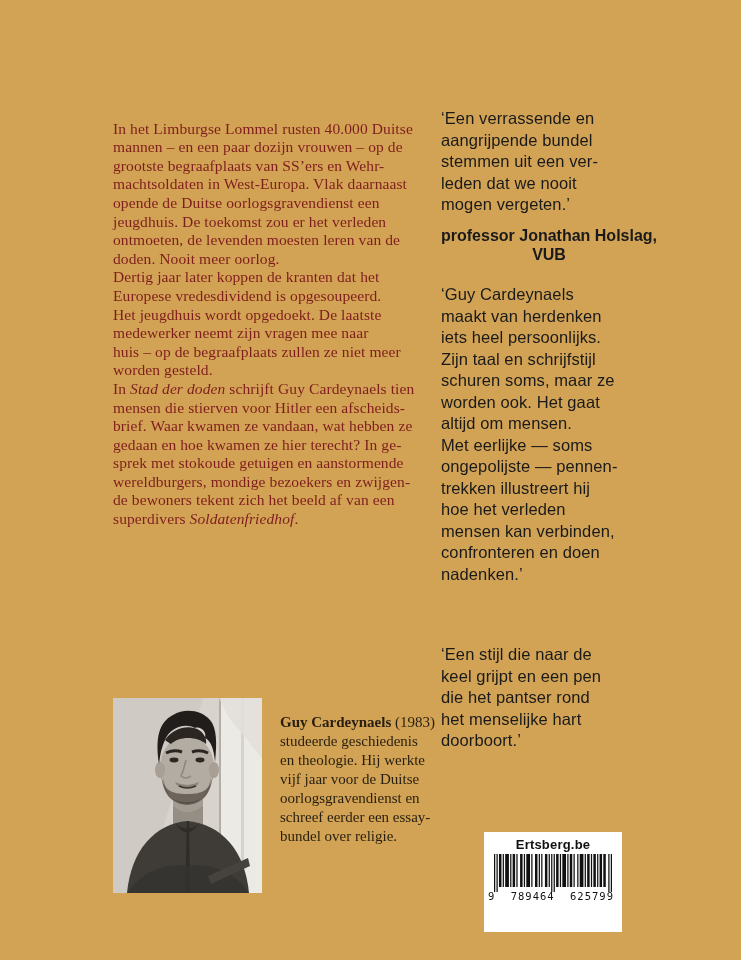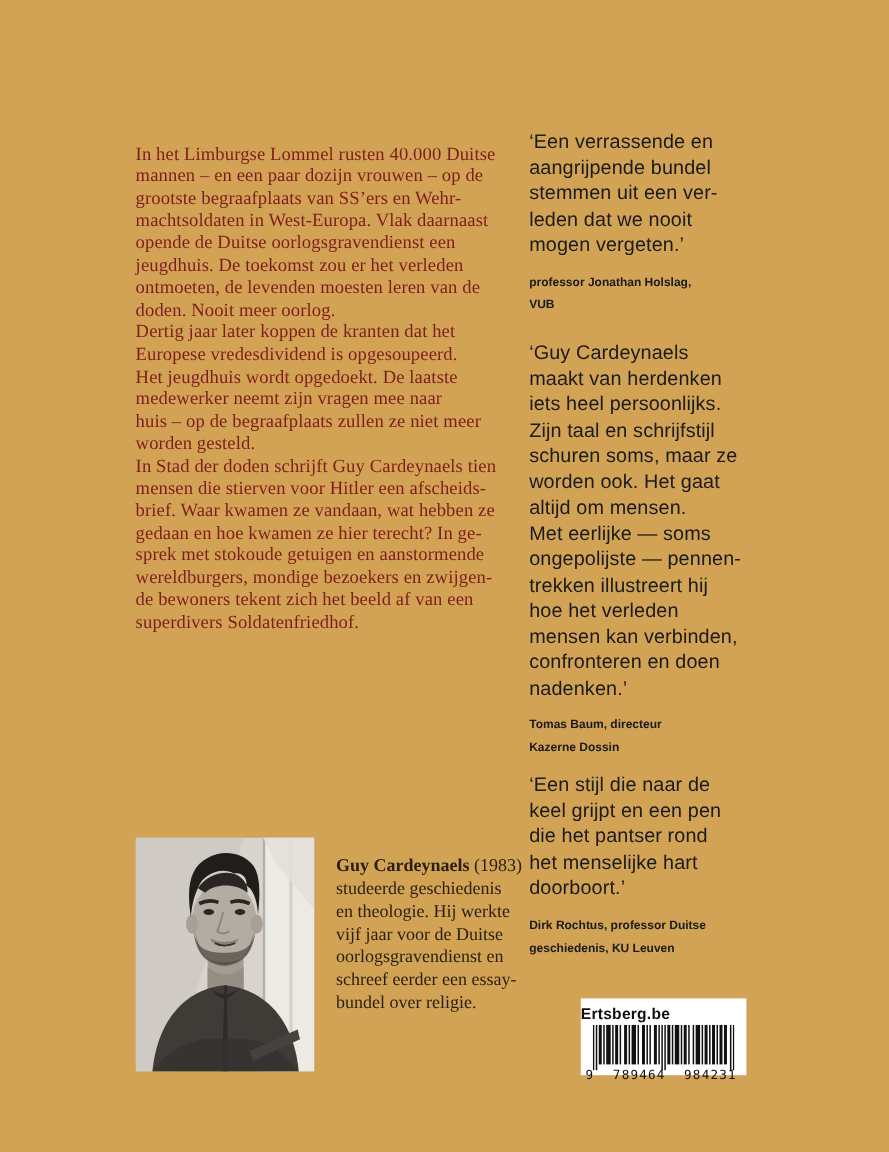--- a/index.html
+++ b/index.html
@@ -10,21 +10,21 @@
     overflow:hidden;
     font-family:"Liberation Serif", serif;
   }
   .txt{position:absolute;white-space:pre-line;}
   .intro{
     left:113px;top:101px;
     font-size:15.5px;line-height:18.6px;
     color:#7f1d1d;
     letter-spacing:0.1px;
   }
-  .it{}
+  .it{font-style:italic;}
   .b{font-weight:bold;}
   .pullquote{
     left:113px;top:518px;
     font-size:19px;line-height:23px;
     font-weight:bold;
     color:#271e10;
     letter-spacing:0.1px;
   }
   .bio-photo{
     position:absolute;left:113px;top:698px;
@@ -42,33 +42,35 @@
     color:#1a1a1a;
   }
   .q-text{
     font-size:16.5px;line-height:21.5px;
     font-weight:normal;
     white-space:pre-line;
     letter-spacing:0.1px;
   }
   .q-attr{
     margin-top:10px;
-    font-size:10px;line-height:19px;
+    font-size:16px;line-height:19px;
     font-weight:bold;
     white-space:pre-line;
+    text-align:center;
   }
   .q1{top:108px;}
   .q2{top:284px;}
   .q3{top:644px;}
   .barcode-box{
     position:absolute;left:484px;top:832px;
-    width:138px;height:64px;
+    width:138px;height:100px;
     background:#ffffff;
     font-family:"Liberation Sans", sans-serif;
     color:#111;
+    text-align:center;
   }
   .bc-pub{
     padding-top:5px;
     font-size:13px;font-weight:bold;
     letter-spacing:0.2px;
   }
   .bc-bars{display:block;margin:2px auto 0;}
   .bc-digits{
     display:flex;justify-content:space-between;
     padding:0 8px 0 4px;margin-top:-2px;
@@ -177,32 +179,28 @@
 schuren soms, maar ze
 worden ook. Het gaat
 altijd om mensen.
 Met eerlijke — soms
 ongepolijste — pennen-
 trekken illustreert hij
 hoe het verleden
 mensen kan verbinden,
 confronteren en doen
 nadenken.’</div>
-    <div class="q-attr">Tomas Baum, directeur
-Kazerne Dossin</div>
   </div>
 
   <div class="rquote q3">
     <div class="q-text">‘Een stijl die naar de
 keel grijpt en een pen
 die het pantser rond
 het menselijke hart
 doorboort.’</div>
-    <div class="q-attr">Dirk Rochtus, professor Duitse
-geschiedenis, KU Leuven</div>
   </div>
 
   <div class="barcode-box">
     <div class="bc-pub">Ertsberg.be</div>
     <svg class="bc-bars" width="118" height="38" viewBox="0 0 95 38" preserveAspectRatio="none">
       <g fill="#111">
         <rect x="0" y="0" width="1" height="38"></rect>
         <rect x="2" y="0" width="1" height="38"></rect>
         <rect x="4" y="0" width="2" height="33"></rect>
         <rect x="7" y="0" width="1" height="33"></rect>
@@ -236,17 +234,17 @@
         <rect x="83" y="0" width="1" height="33"></rect>
         <rect x="85" y="0" width="2" height="33"></rect>
         <rect x="88" y="0" width="2" height="33"></rect>
         <rect x="92" y="0" width="1" height="38"></rect>
         <rect x="94" y="0" width="1" height="38"></rect>
       </g>
     </svg>
     <div class="bc-digits">
       <span>9</span>
       <span>789464</span>
-      <span>984231</span>
+      <span>625799</span>
     </div>
   </div>
 
 </div>
 
 </body></html>

